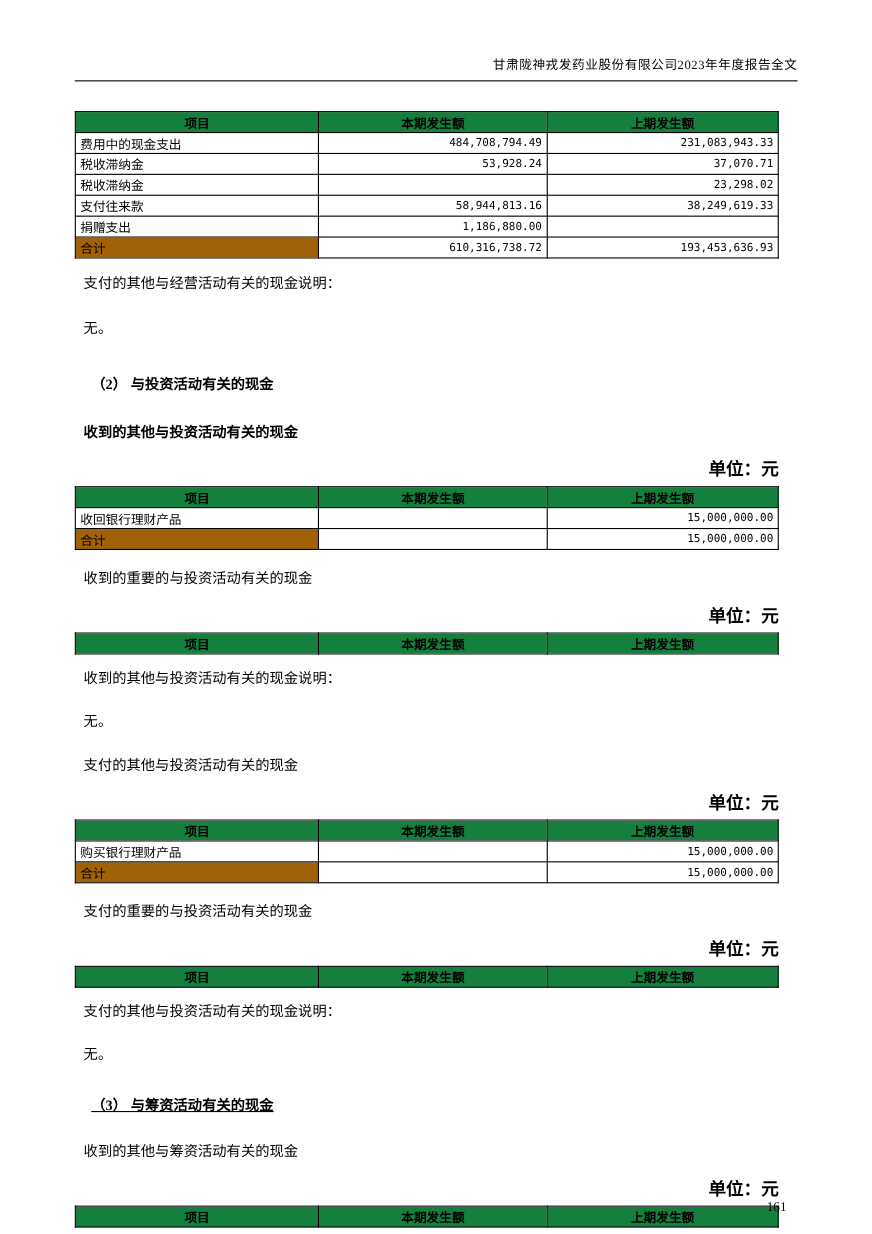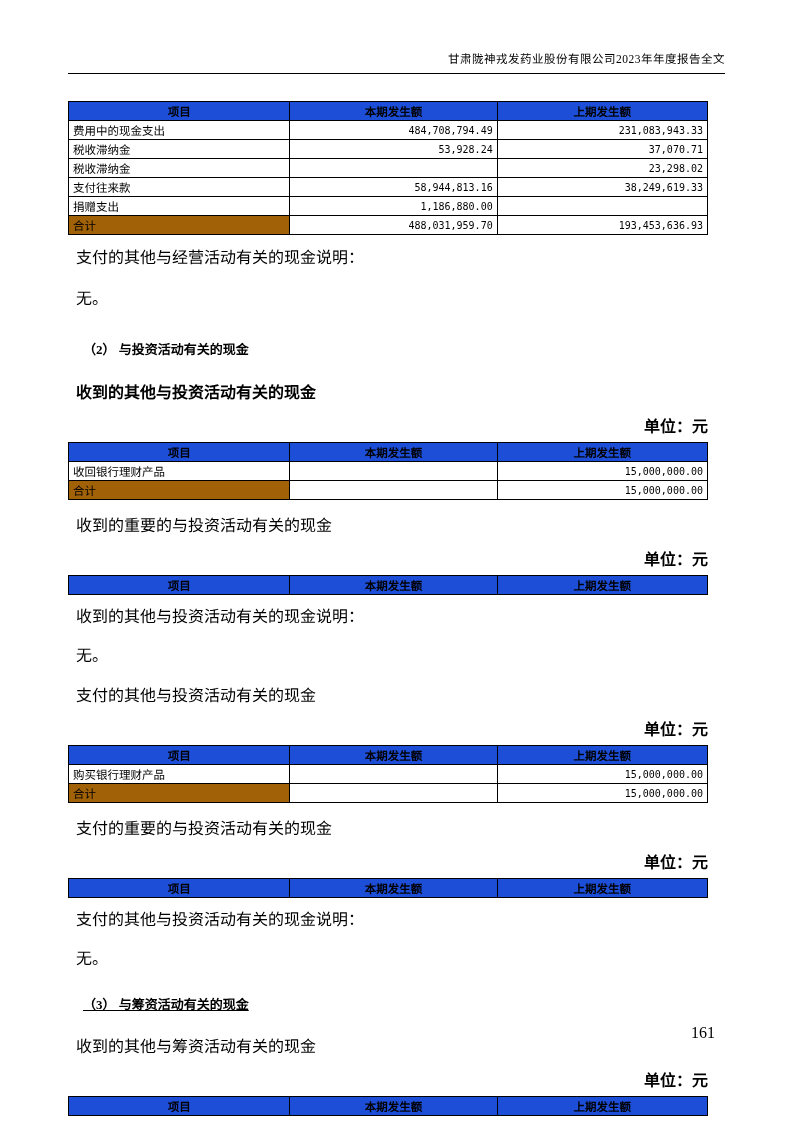--- a/index.html
+++ b/index.html
@@ -29,58 +29,58 @@
     font-size:11.5px;
   }
   table.tbl th, table.tbl td {
     border:1px solid #000;
     height:17px;
     padding:1px 4px;
     overflow:hidden;
     white-space:nowrap;
   }
   table.tbl th {
-    background:#1d4ed8;
+    background:#15803d;
     font-weight:bold;
     text-align:center;
   }
   td.item { text-align:left;font-family:Liberation Serif, serif; }
   td.num  {
     text-align:right;
     font-family:"DejaVu Sans Mono","Liberation Mono",monospace;
     font-size:10px;
   }
   tr.total-row td:first-child { background:#a16207; }
   .col-item  { width:219px; }
   .col-cur   { width:205px; }
   .col-prior { width:208px; }
 
   
   .para {
-    font-size:16px;
+    font-size:13px;
     padding-left:8px;
     line-height:14px;
   }
   .section-heading {
     font-size:13px;
     font-weight:bold;
     padding-left:15px;
   }
   .unit {
     width:640px;
     text-align:right;
     font-size:16px;
     font-weight:bold;
   }
 
   .page-number {
     position:absolute;
-    top:1024px;
+    top:1090px;
     right:78px;
-    font-size:16px;
+    font-size:12px;
   }
 </style>
 </head>
 <body>
 
 <div class="page">
 
   <div class="doc-header">
     <span>甘肃陇神戎发药业股份有限公司2023年年度报告全文</span>
   </div>
@@ -114,21 +114,21 @@
         <td class="num">58,944,813.16</td>
         <td class="num">38,249,619.33</td>
       </tr>
       <tr>
         <td class="item">捐赠支出</td>
         <td class="num">1,186,880.00</td>
         <td class="num"></td>
       </tr>
       <tr class="total-row">
         <td class="item">合计</td>
-        <td class="num">488,031,959.70</td>
+        <td class="num">610,316,738.72</td>
         <td class="num">193,453,636.93</td>
       </tr>
     </tbody>
   </table>
 
   <p class="para" style="margin-top:16px;">支付的其他与经营活动有关的现金说明：</p>
   <p class="para" style="margin-top:27px;">无。</p>
 
   <h3 class="section-heading" style="margin-top:33px;">（2） 与投资活动有关的现金</h3>
 

